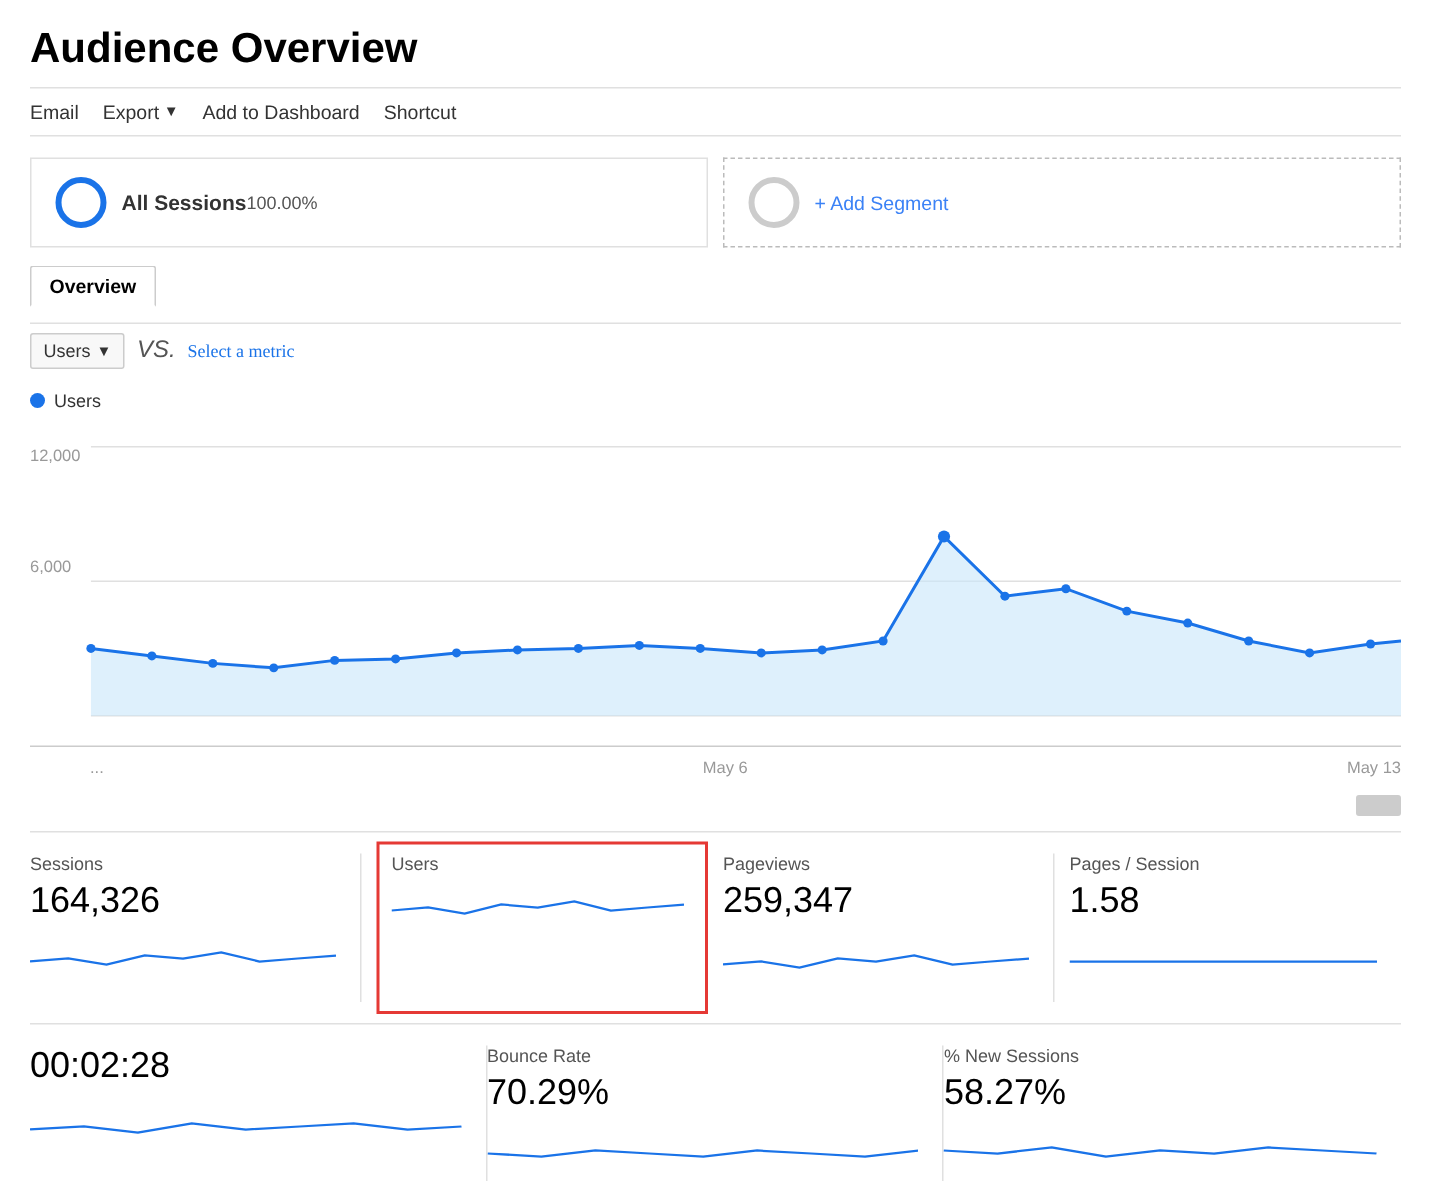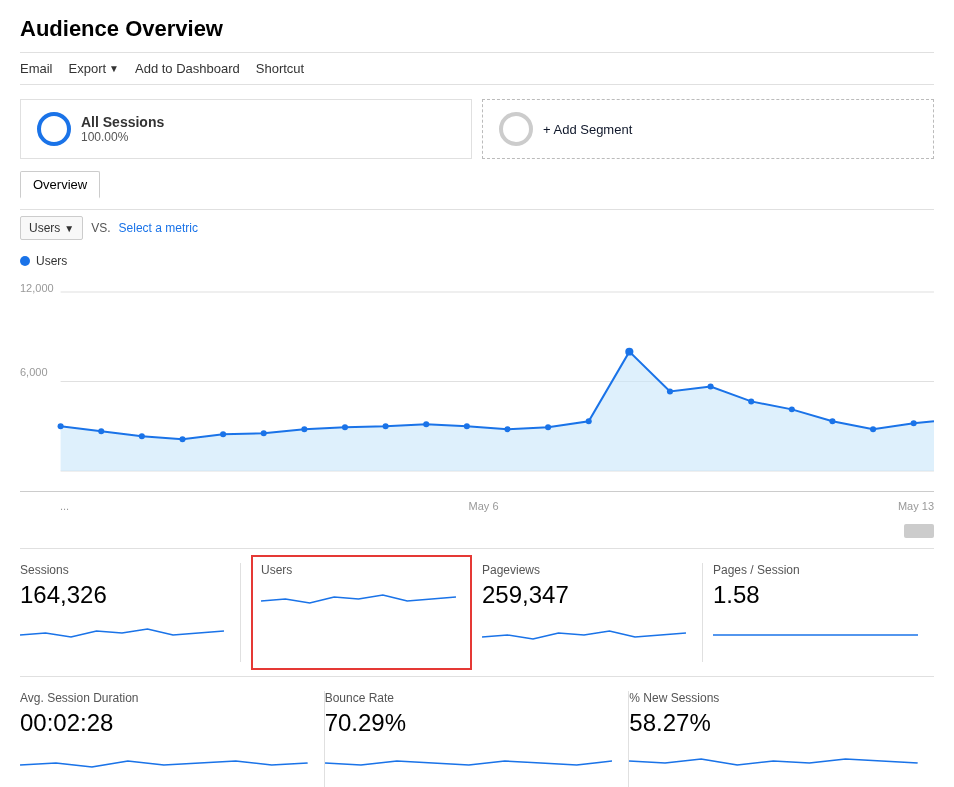--- a/index.html
+++ b/index.html
@@ -1,52 +1,52 @@
 <!DOCTYPE html>
 <html><head>
   <meta charset="utf-8">
   <style>
     * { box-sizing: border-box; margin: 0; padding: 0; }
     body { font-family: Arial, sans-serif; font-size: 13px; color: #333; background: #fff; }
 
     .page { padding: 16px 20px; max-width: 954px; }
 
-    .page-title { font-size: 22px; font-weight: bold; color: #000; margin-bottom: 10px; }
+    .page-title { font-size: 28px; font-weight: bold; color: #000; margin-bottom: 10px; }
 
     .toolbar { display: flex; gap: 16px; padding: 8px 0; border-top: 1px solid #e0e0e0; border-bottom: 1px solid #e0e0e0; margin-bottom: 14px; }
     .toolbar-item { color: #333; font-size: 13px; cursor: pointer; text-decoration: none; }
     .toolbar-export { display: flex; align-items: center; gap: 3px; }
     .dropdown-arrow { font-size: 10px; }
 
     .segments-row { display: flex; gap: 0; margin-bottom: 12px; }
     .segment-box { border: 1px solid #e0e0e0; padding: 12px 16px; display: flex; align-items: center; gap: 10px; flex: 1; max-width: 590px; }
     .segment-add-box { border: 1px dashed #bbb; padding: 12px 16px; display: flex; align-items: center; gap: 10px; flex: 1; margin-left: 10px; }
     .segment-icon-circle { width: 34px; height: 34px; border-radius: 50%; border: 4px solid #1a73e8; background: transparent; display: flex; align-items: center; justify-content: center; }
     .segment-icon-circle-gray { width: 34px; height: 34px; border-radius: 50%; border: 4px solid #ccc; background: transparent; }
-    .segment-info { display: flex; flex-direction: column; }
+    .segment-info { display: flex; flex-direction: row; align-items: center; }
     .segment-name { font-size: 14px; font-weight: bold; color: #333; }
     .segment-pct { font-size: 12px; color: #555; }
-    .add-segment-text { color: #0f172a; font-size: 13px; cursor: pointer; }
+    .add-segment-text { color: #3b82f6; font-size: 13px; cursor: pointer; }
 
     .overview-tab-row { margin-bottom: 10px; }
     .overview-tab { border: 1px solid #ccc; padding: 5px 12px; font-size: 13px; background: #fff; cursor: pointer; border-radius: 2px; }
-    .overview-tab.active { background: #fff; border-bottom: 2px solid #fff; font-weight: normal; }
+    .overview-tab.active { background: #fff; border-bottom: 2px solid #fff; font-weight: bold; }
 
     .metric-row { display: flex; align-items: center; gap: 8px; margin-bottom: 8px; padding: 6px 0; border-top: 1px solid #e0e0e0; }
     .metric-dropdown { border: 1px solid #ccc; padding: 4px 8px; font-size: 12px; background: #f8f8f8; cursor: pointer; display: flex; align-items: center; gap: 4px; border-radius: 2px; }
-    .metric-vs { color: #555; font-size: 12px; }
-    .metric-select-link { color: #1a73e8; font-size: 12px; cursor: pointer; }
+    .metric-vs { color: #555; font-size: 16px; font-style: italic; }
+    .metric-select-link { color: #1a73e8; font-size: 12px; cursor: pointer; font-family: Liberation Serif, serif; }
 
     .legend-row { display: flex; align-items: center; gap: 6px; margin-bottom: 4px; }
     .legend-dot { width: 10px; height: 10px; border-radius: 50%; background: #1a73e8; }
     .legend-label { font-size: 12px; color: #333; }
 
     .chart-container { position: relative; width: 100%; height: 220px; border-bottom: 1px solid #ccc; margin-bottom: 4px; }
     .chart-y-label { position: absolute; left: 0; font-size: 11px; color: #999; }
-    .y-label-top { top: 10px; }
+    .y-label-top { top: 20px; }
     .y-label-mid { top: 94px; }
 
     .chart-svg { width: 100%; height: 100%; }
 
     .chart-x-labels { display: flex; justify-content: space-between; padding: 4px 0 4px 40px; font-size: 11px; color: #999; margin-bottom: 8px; }
     .chart-scrollbar { display: flex; justify-content: flex-end; margin-bottom: 10px; }
     .scrollbar-handle { width: 30px; height: 14px; background: #ccc; border-radius: 2px; cursor: pointer; }
 
     .stats-grid { display: grid; grid-template-columns: 1fr 1fr 1fr 1fr; gap: 10px; border-top: 1px solid #e0e0e0; padding-top: 14px; margin-bottom: 14px; }
     .stat-cell { padding: 0 16px 12px 0; border-right: 1px solid #e0e0e0; }
@@ -189,21 +189,20 @@
       <svg class="mini-chart" viewBox="0 0 160 32" preserveAspectRatio="none">
         <line x1="0" y1="20" x2="160" y2="20" stroke="#1a73e8" stroke-width="1.5"></line>
       </svg>
     </div>
 
   </div>
 
   <div class="stats-grid2" style="margin-top:14px;">
 
     <div class="stat-cell2">
-      <div class="stat-label">Avg. Session Duration</div>
       <div class="stat-value">00:02:28</div>
       <svg class="mini-chart" viewBox="0 0 160 32" preserveAspectRatio="none">
         <polyline points="0,22 20,20 40,24 60,18 80,22 100,20 120,18 140,22 160,20" fill="none" stroke="#1a73e8" stroke-width="1.5"></polyline>
       </svg>
     </div>
 
     <div class="stat-cell2">
       <div class="stat-label">Bounce Rate</div>
       <div class="stat-value">70.29%</div>
       <svg class="mini-chart" viewBox="0 0 160 32" preserveAspectRatio="none">

